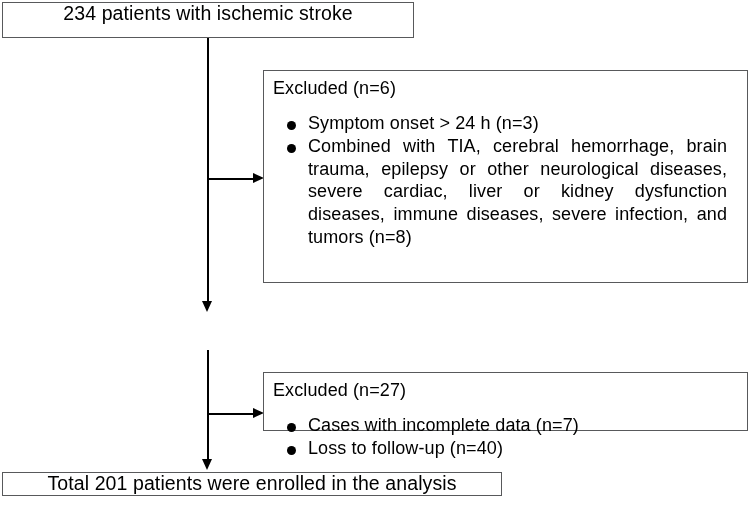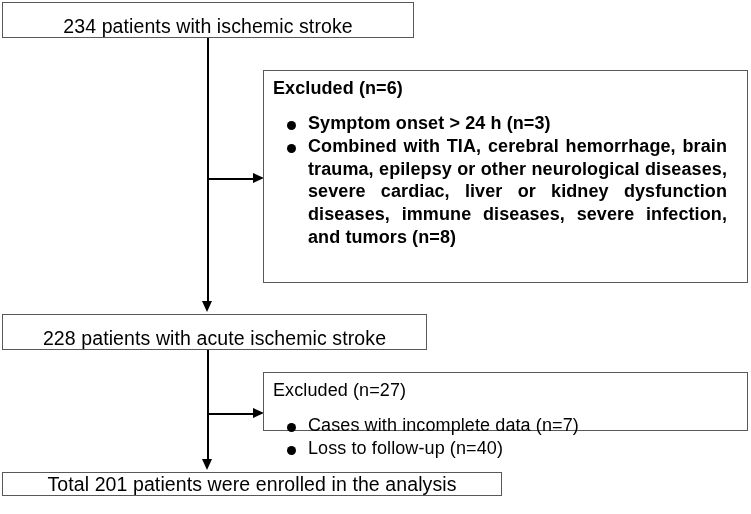--- a/index.html
+++ b/index.html
@@ -17,21 +17,21 @@
     overflow: hidden;
   }
   .box {
     position: absolute;
     box-sizing: border-box;
     border: 1.5px solid #58595b;
     background: #ffffff;
   }
   .main-box {
     display: flex;
-    align-items: flex-end;
+    align-items: flex-start;
     justify-content: center;
   }
   .main-box .box-label {
     font-size: 19.5px;
     line-height: 1.1;
     white-space: nowrap;
     letter-spacing: 0.1px;
   }
   .excl-box {
     padding: 6px 8px 6px 9px;
@@ -101,37 +101,34 @@
   <div class="box main-box" style="left:2px; top:2px; width:412px; height:36px;">
     <span class="box-label">234 patients with ischemic stroke</span>
   </div>
 
   <div class="v-line" style="left:207px; top:38px; height:264px;"></div>
   <div class="arrow-down" style="left:202px; top:301px;"></div>
 
   <div class="h-line" style="left:208px; top:178px; width:47px;"></div>
   <div class="arrow-right" style="left:253px; top:173px;"></div>
 
-  <div class="box excl-box" style="left:263px; top:70px; width:485px; height:213px;font-weight:bold;">
+  <div class="box excl-box" style="left:263px; top:70px; width:485px; height:213px;">
     <div class="excl-title">Excluded (n=6)</div>
     <ul class="excl-list">
       <li class="excl-item">
         <span class="bullet-icon"></span>
         <span>Symptom onset &gt; 24 h (n=3)</span>
       </li>
       <li class="excl-item justify">
         <span class="bullet-icon"></span>
         <span>Combined with TIA, cerebral hemorrhage, brain trauma, epilepsy or other neurological diseases, severe cardiac, liver or kidney dysfunction diseases, immune diseases, severe infection, and tumors (n=8)</span>
       </li>
     </ul>
   </div>
 
-  <div class="box main-box" style="left:2px; top:314px; width:425px; height:36px;">
-    <span class="box-label">228 patients with acute ischemic stroke</span>
-  </div>
 
   <div class="v-line" style="left:207px; top:350px; height:110px;"></div>
   <div class="arrow-down" style="left:202px; top:459px;"></div>
 
   <div class="h-line" style="left:208px; top:413px; width:47px;"></div>
   <div class="arrow-right" style="left:253px; top:408px;"></div>
 
   <div class="box excl-box" style="left:263px; top:372px; width:485px; height:59px;">
     <div class="excl-title">Excluded (n=27)</div>
     <ul class="excl-list">

